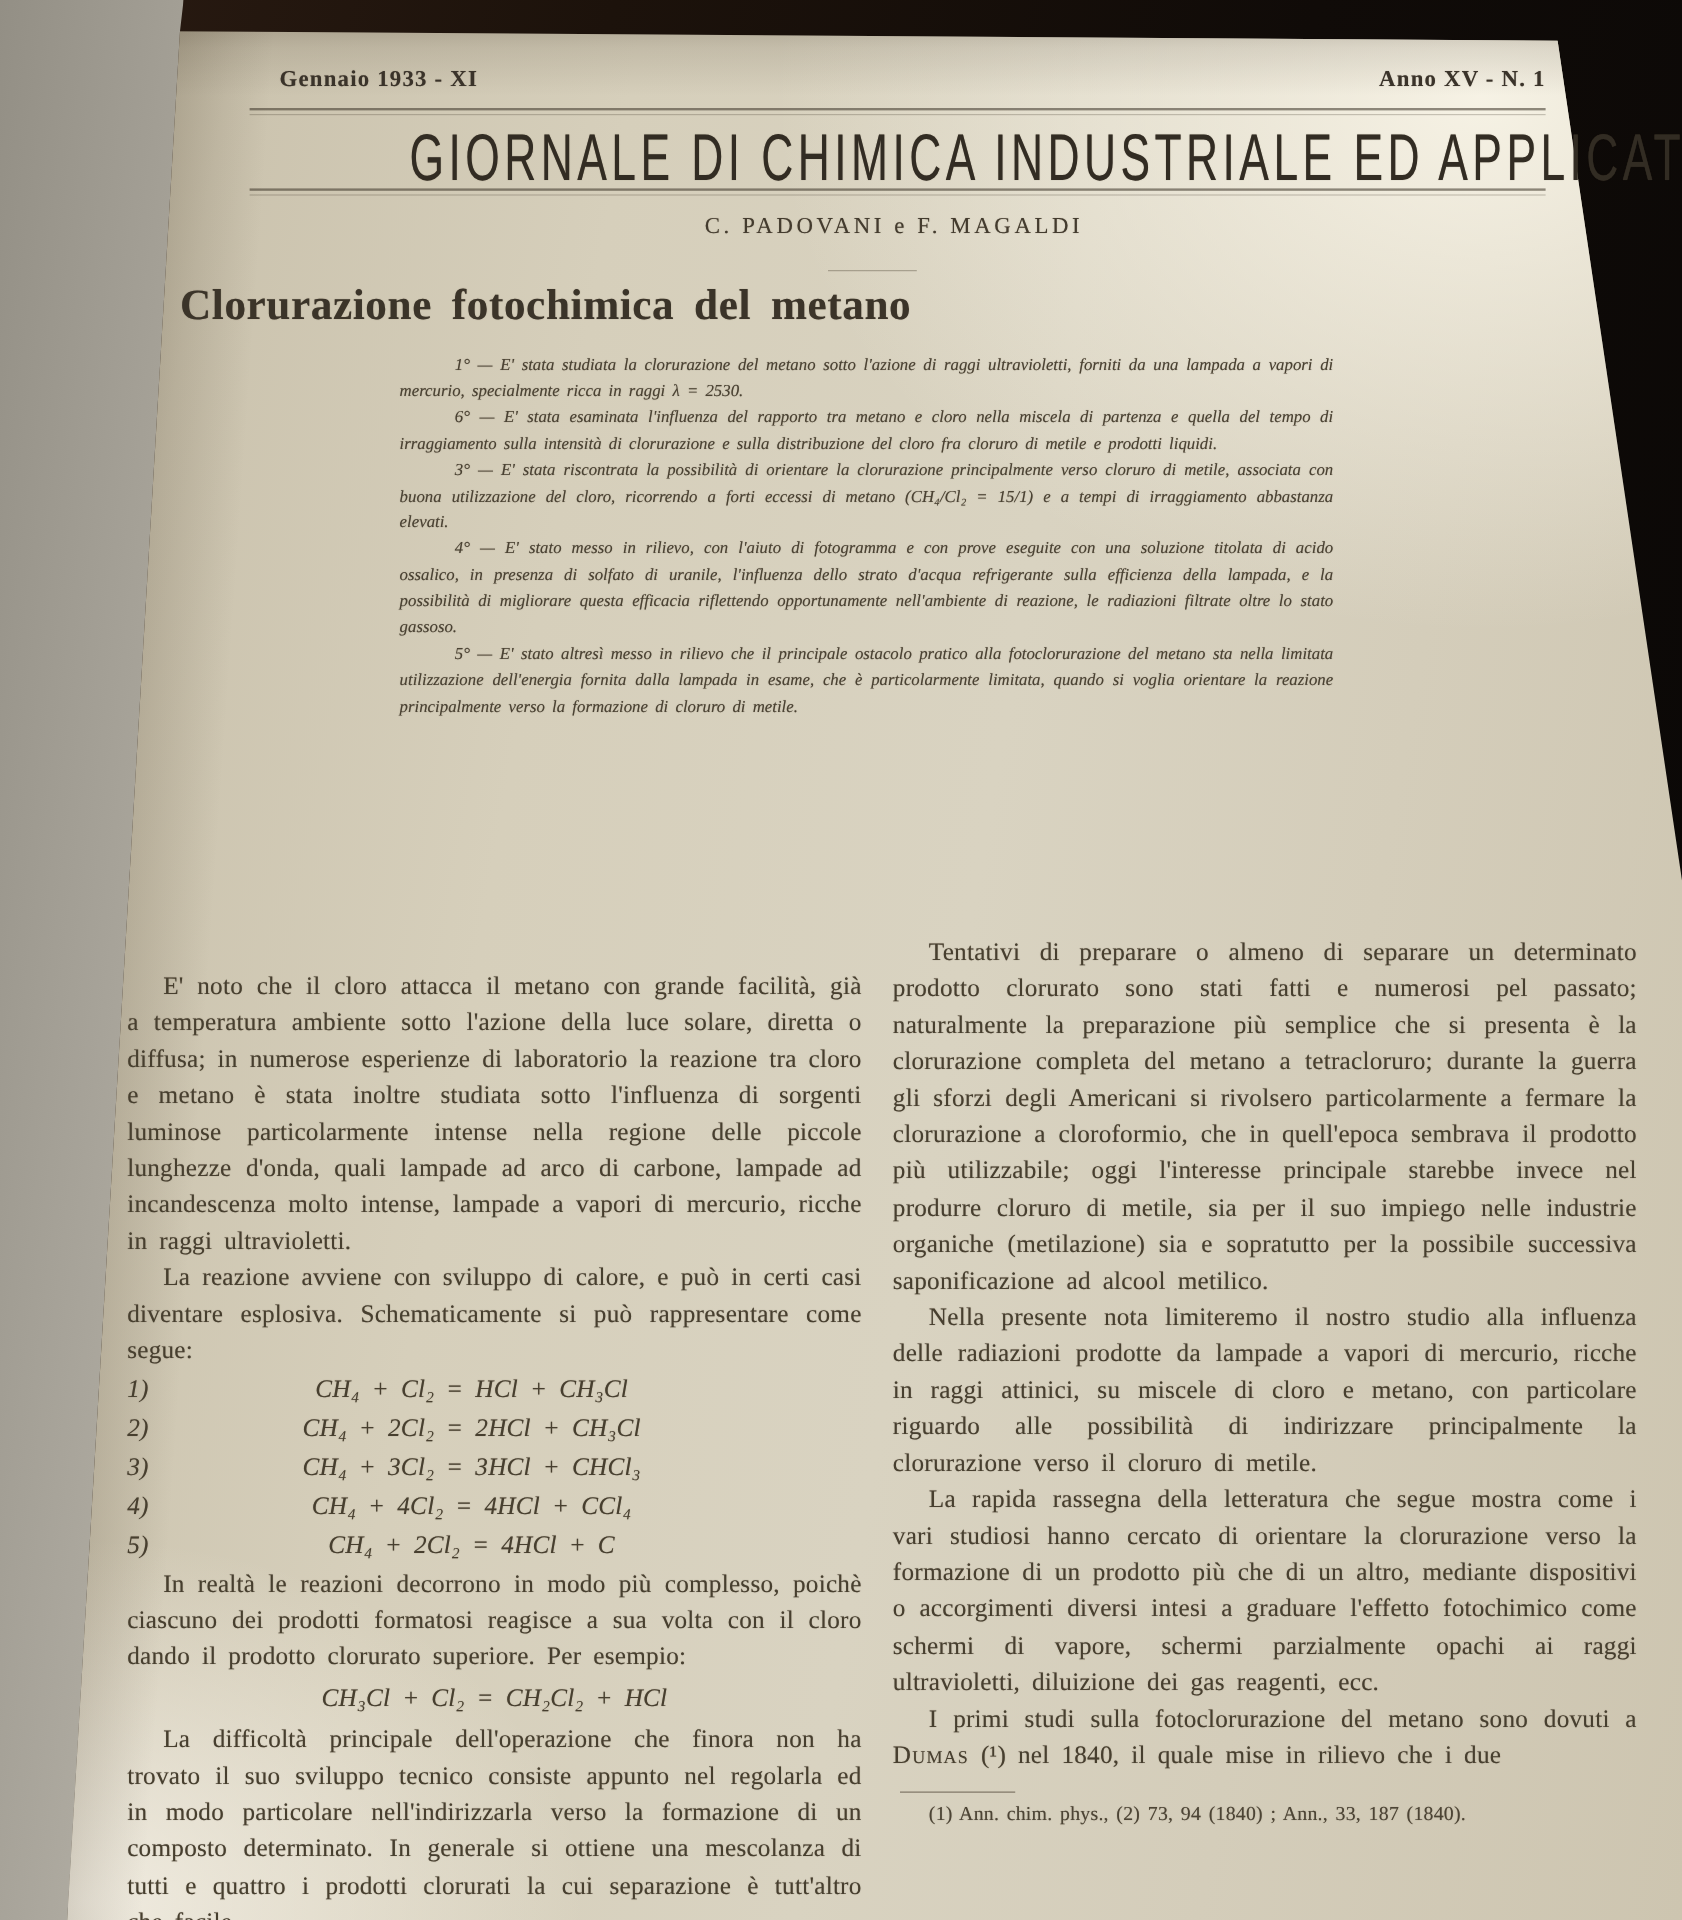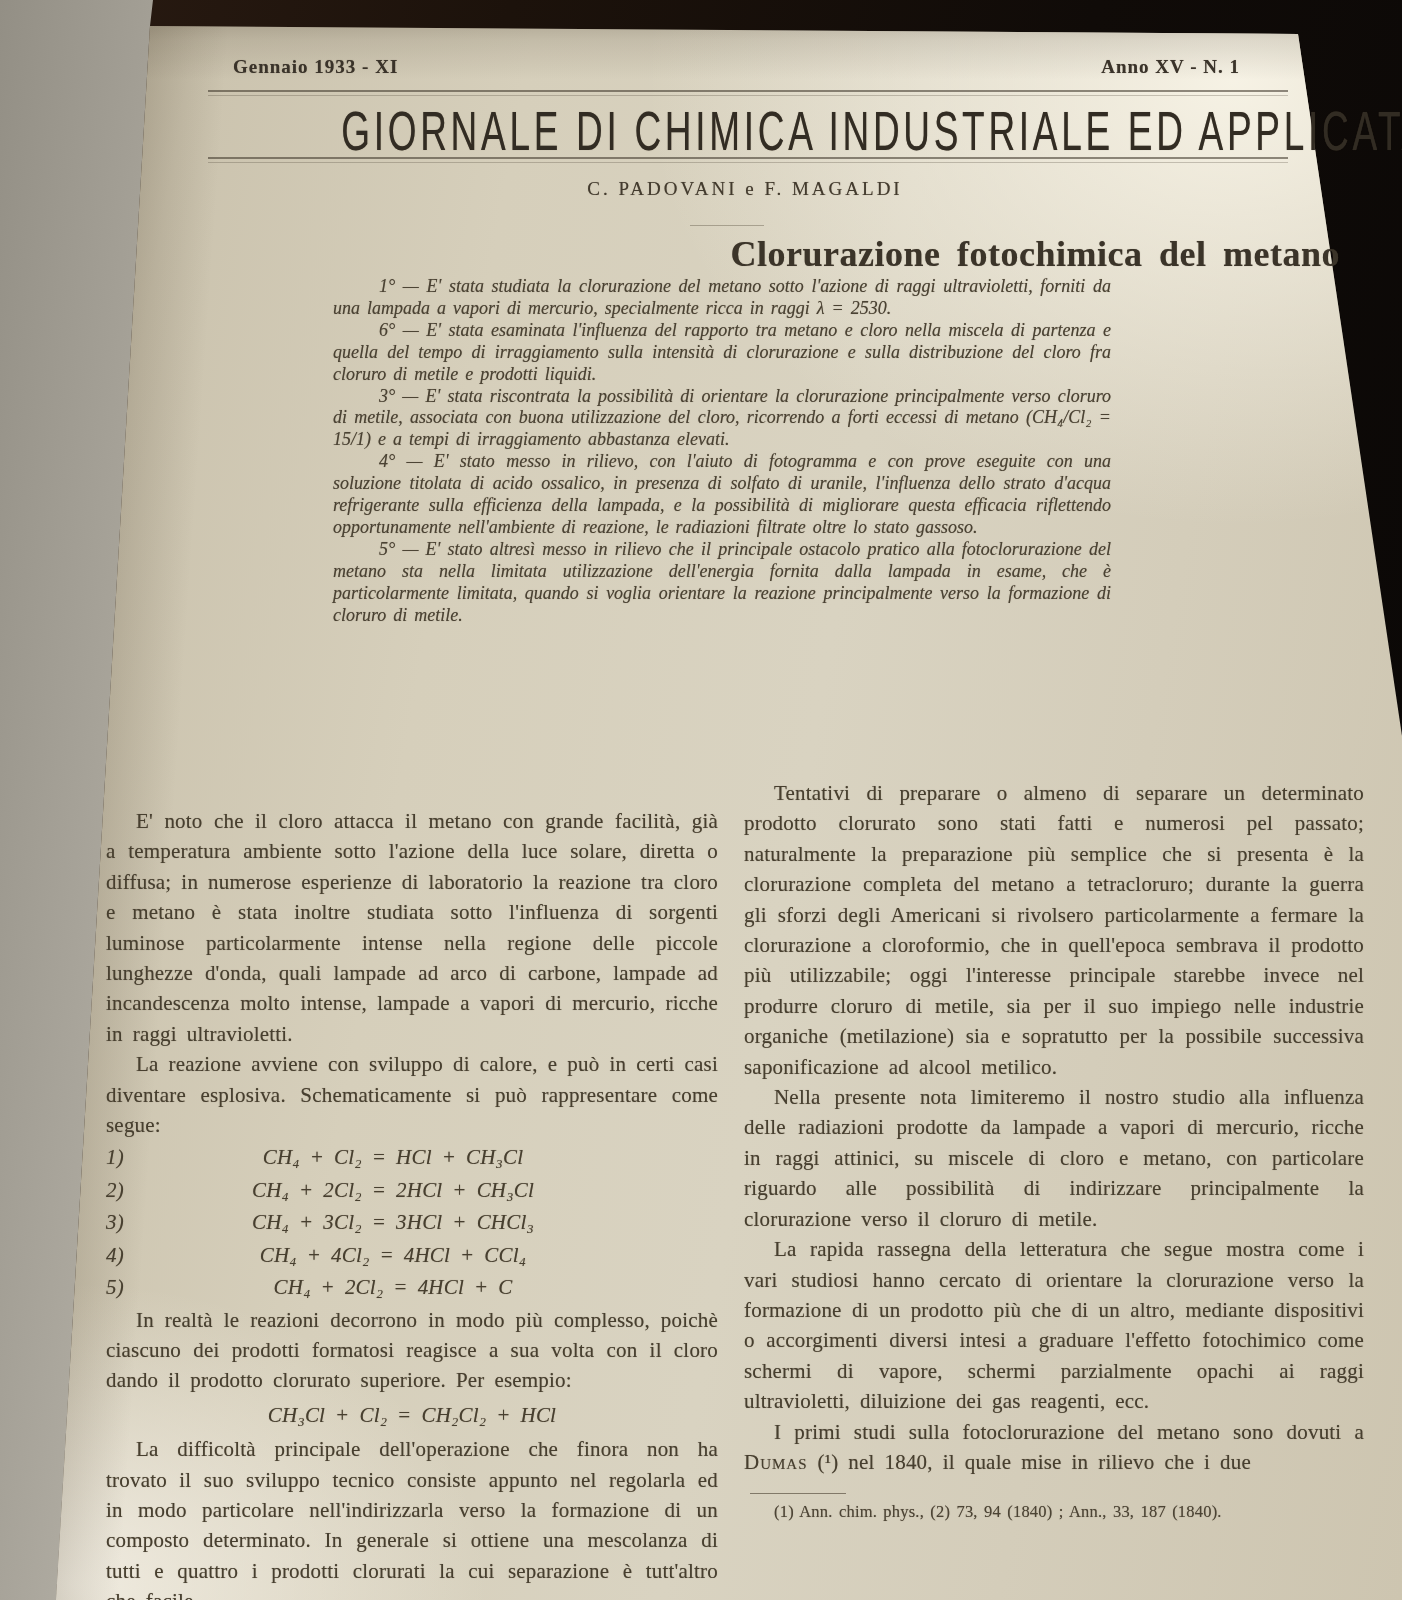--- a/index.html
+++ b/index.html
@@ -30,44 +30,44 @@
     content:"";position:absolute;inset:0;
     background:
       linear-gradient(94deg, rgba(72,60,42,.50) 70px, rgba(72,60,42,.22) 140px, rgba(72,60,42,0) 230px),
       linear-gradient(to bottom, rgba(62,50,34,.38) 0px, rgba(62,50,34,.12) 40px, rgba(62,50,34,0) 80px);
   }
 
   .content{position:absolute;inset:0;color:#463e2f;text-shadow:0 0 .8px rgba(82,70,52,.55);}
 
   .hdr{position:absolute;top:56px;font-weight:700;font-size:19px;letter-spacing:1px;color:#3a332a;}
   .hdr-left{left:233px;text-align:right;}
-  .hdr-right{left:1040px;width:200px;text-align:right;}
+  .hdr-right{left:1088px;width:200px;text-align:right;}
 
   .rule{position:absolute;left:208px;width:1080px;height:3px;
         border-top:2px solid rgba(58,50,38,.55);border-bottom:1px solid rgba(58,50,38,.25);}
   .rule-top{top:90px;}
   .rule-bottom{top:157px;}
 
   .masthead{position:absolute;top:99px;left:150px;width:1190px;text-align:center;white-space:nowrap;}
   .masthead span{
     display:inline-block;font-family:"Liberation Sans", sans-serif;font-weight:400;
     font-size:50px;letter-spacing:5px;color:#322c23;
     transform:scale(.74,1.10);transform-origin:center top;
   }
 
   .authors{position:absolute;top:178px;left:150px;width:1190px;text-align:center;
            font-size:19px;letter-spacing:3px;color:#433b2e;}
   .authors-rule{position:absolute;top:225px;left:690px;width:74px;
                 border-top:1px solid rgba(72,62,46,.35);}
 
-  .article-title{position:absolute;top:233px;left:150px;width:1190px;text-align:right;
+  .article-title{position:absolute;top:233px;left:150px;width:1190px;text-align:left;
                  font-size:36px;font-weight:700;color:#3b3429;word-spacing:7px;letter-spacing:.5px;margin:0;}
 
-  .abstract{position:absolute;top:276px;left:333px;width:778px;
-            font-style:italic;font-size:18px;line-height:21.9px;text-align:justify;
+  .abstract{position:absolute;top:294px;left:333px;width:778px;
+            font-style:italic;font-size:14px;line-height:21.9px;text-align:justify;
             color:#4a4233;word-spacing:2.5px;}
   .abstract p{margin:0;text-indent:46px;}
 
   .col{position:absolute;top:778px;font-size:21px;line-height:30.4px;text-align:justify;
        color:#473f2f;word-spacing:4.5px;letter-spacing:.2px;}
   .col p{margin:0;text-indent:30px;}
   .col-left{left:106px;width:612px;margin-top:28px;}
   .col-right{left:744px;width:620px;}
 
   .eq-row{display:flex;margin:2px 0;font-style:italic;}

